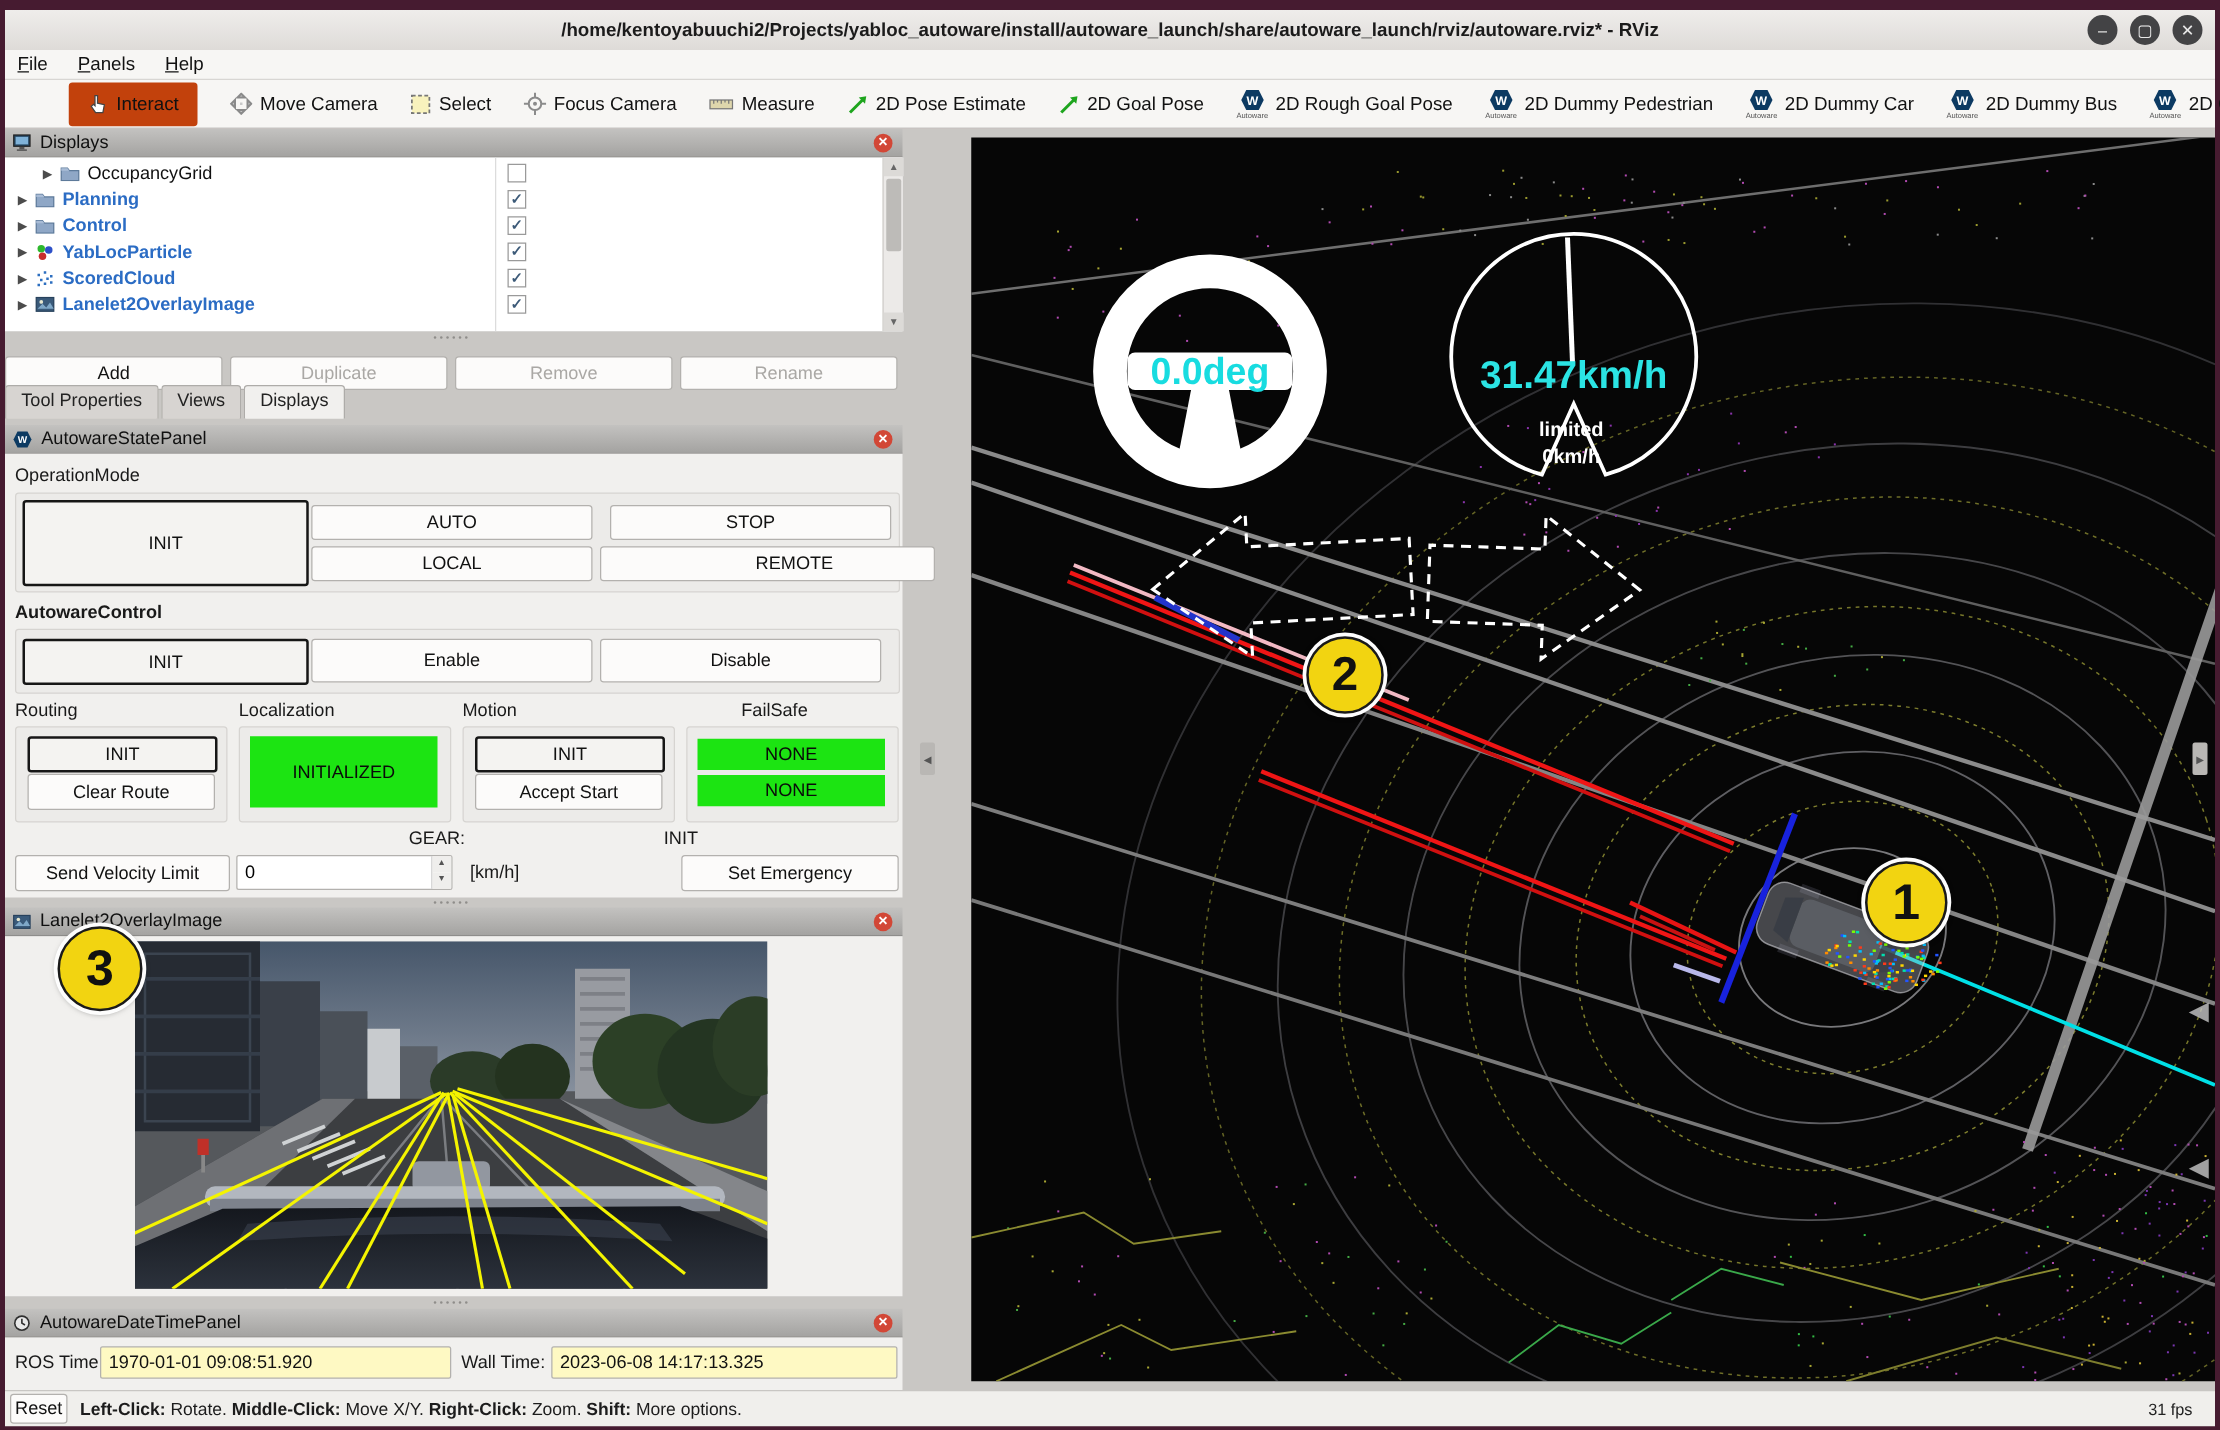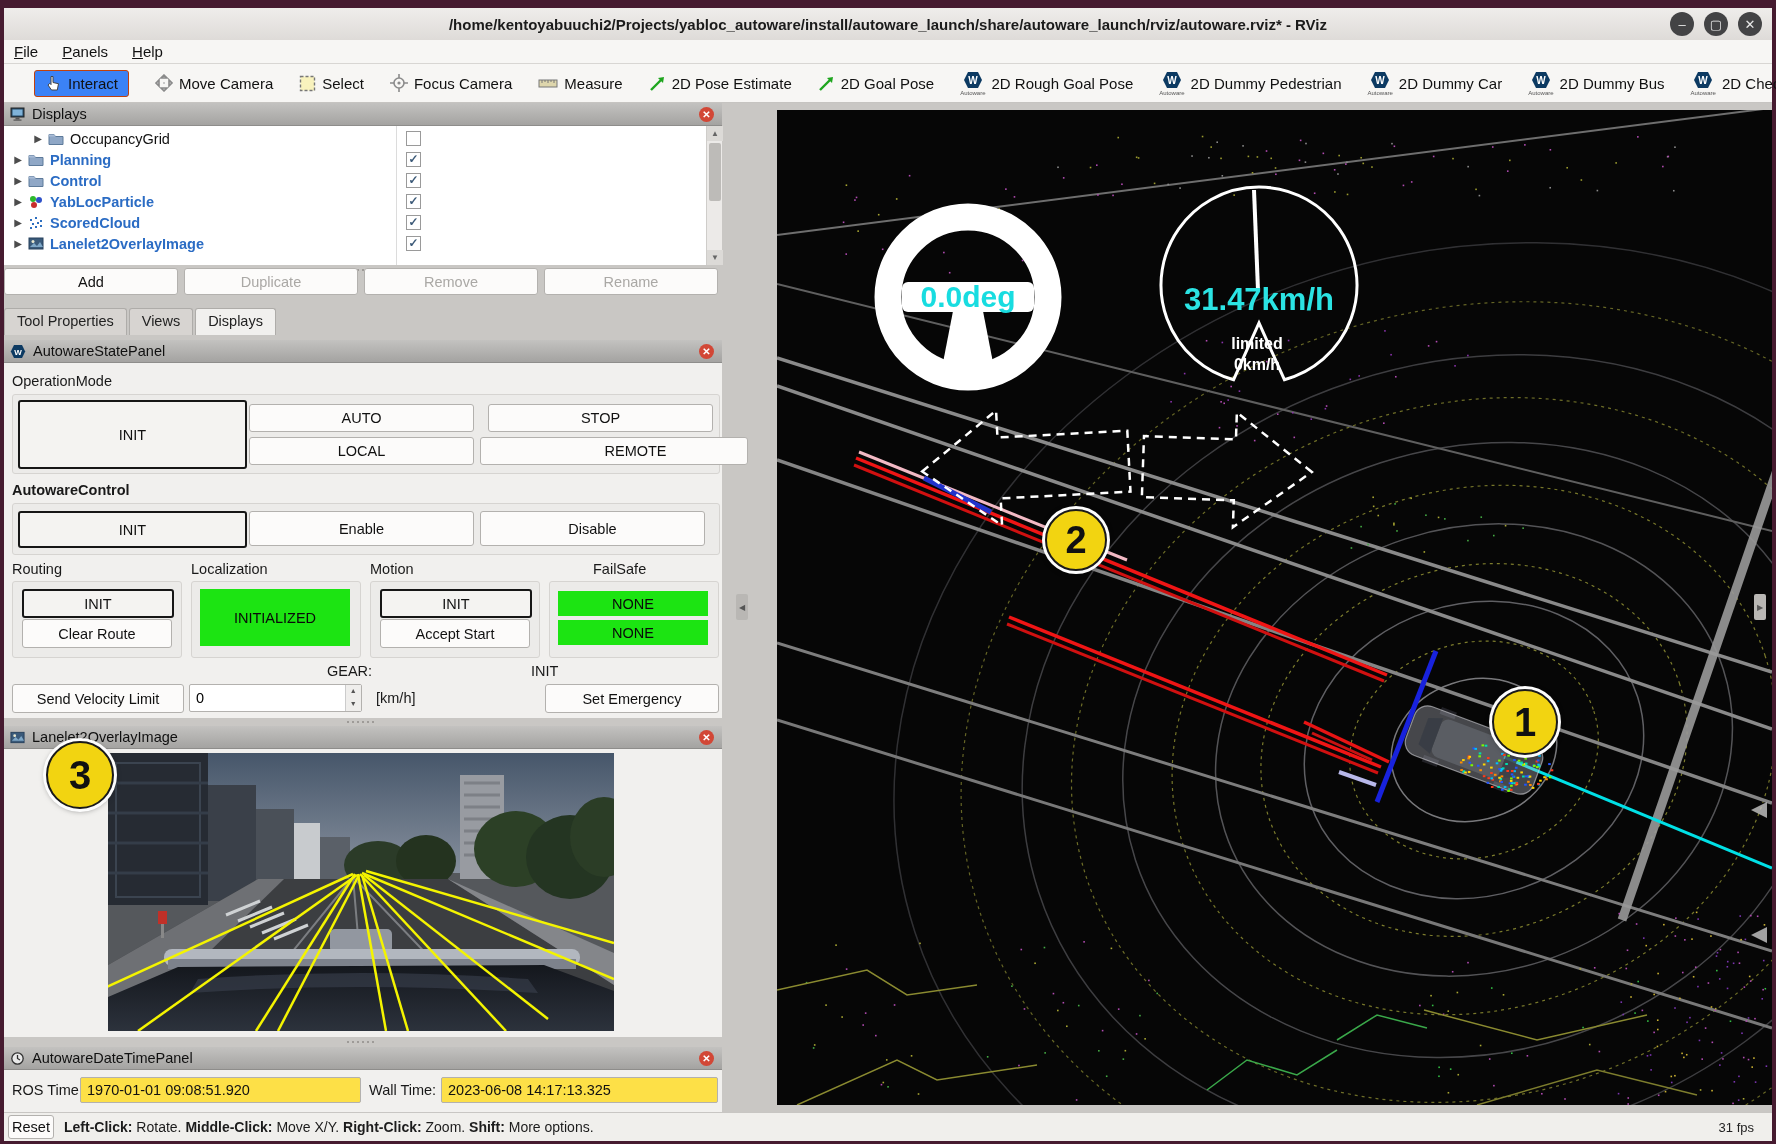--- a/index.html
+++ b/index.html
@@ -6,60 +6,60 @@
   .window{position:relative;width:1776px;height:1144px;background:#461b30;overflow:hidden;}
   .titlebar{position:absolute;left:4px;top:8px;width:1768px;height:32px;background:linear-gradient(#efedeb,#dedbd8);display:flex;align-items:center;justify-content:center;}
   .title{font-weight:bold;font-size:15px;color:#1b1b1b;}
   .winbtns{position:absolute;right:10px;top:4px;display:flex;gap:10px;}
   .winbtn{width:24px;height:24px;border-radius:12px;background:#434345;color:#e8e8e8;font-size:13px;display:flex;align-items:center;justify-content:center;}
   .menubar{position:absolute;left:4px;top:40px;width:1768px;height:24px;background:#f7f6f4;border-bottom:1px solid #d8d6d3;display:flex;align-items:center;gap:24px;padding-left:10px;box-sizing:border-box;}
   .menuitem{font-size:15px;color:#111;}
   .menuitem span{text-decoration:underline;}
   .toolbar{position:absolute;left:4px;top:64px;width:1768px;height:39px;background:#f7f6f4;border-bottom:1px solid #c6c4c1;display:flex;align-items:center;gap:26px;padding-left:18px;box-sizing:border-box;}
   .tool{display:flex;align-items:center;gap:6px;font-size:15px;color:#111;white-space:nowrap;}
-  .tool.pressed{background:#3b82f6;border:1px solid #c2410c;border-radius:3px;padding:4px 10px;}
+  .tool.pressed{background:#c2410c;border:5px solid #c2410c;border-radius:3px;padding:4px 10px;margin-left:21px;}
   .tool .sub{display:flex;flex-direction:column;align-items:center;line-height:1;}
   .tool .micro{font-size:6px;color:#555;margin-top:1px;}
   .ticon{display:block;}
   .grip{width:6px;height:26px;margin-right:-14px;background:repeating-linear-gradient(#bbb 0 2px,transparent 2px 4px);}
   
   .lbg{position:absolute;left:4px;top:103px;width:1768px;height:1009px;background:#c9c7c4;}
   .phdr{position:absolute;height:23px;background:linear-gradient(#c3c2c0,#a4a3a1);border-bottom:1px solid #8e8d8b;display:flex;align-items:center;box-sizing:border-box;}
   .phdr .ptitle{font-size:14.5px;color:#101010;margin-left:7px;}
   .closebtn{position:absolute;right:8px;width:15px;height:15px;border-radius:8px;background:#d24736;display:flex;align-items:center;justify-content:center;color:#fff;font-size:10px;font-weight:bold;}
   .tree{position:absolute;left:4px;top:126px;width:718px;height:139px;background:#fff;}
   .trow{position:absolute;left:0;height:21px;width:100%;display:flex;align-items:center;font-size:14.5px;}
   .arr{color:#4c4c4c;font-size:10px;width:12px;text-align:center;}
   .tlabel-blue{color:#2b6cc4;font-weight:bold;margin-left:6px;}
   .tlabel-black{color:#111;margin-left:6px;}
   .vsep{position:absolute;left:396px;top:126px;width:1px;height:139px;background:#dcdcdc;}
   .cb{position:absolute;left:402px;width:15px;height:15px;background:#fff;border:1px solid #9a9a9a;box-sizing:border-box;font-size:12px;line-height:12px;text-align:center;color:#3c5a78;font-weight:bold;}
   .cb.on::after{content:"✓";}
   .sbar{position:absolute;left:706px;top:126px;width:16px;height:139px;background:#eceae8;border-left:1px solid #cfcdca;box-sizing:border-box;}
   .sarr{position:absolute;left:0;width:16px;height:15px;background:#dcdad7;color:#666;font-size:8px;text-align:center;line-height:15px;}
   .sthumb{position:absolute;left:2px;top:17px;width:12px;height:58px;background:#bdbbb8;border-radius:2px;}
-  .btnrow{position:absolute;left:4px;top:268px;width:714px;height:27px;display:flex;gap:6px;}
+  .btnrow{position:absolute;left:4px;top:285px;width:714px;height:27px;display:flex;gap:6px;}
   .btn{background:#fcfbfa;border:1px solid #b3b1ae;border-radius:3px;font-size:14.5px;color:#111;display:flex;align-items:center;justify-content:center;font-family:"Liberation Sans",sans-serif;}
   .btn.grow{flex:1;}
   .btn.disabled{color:#aaa8a5;}
   .tabs{position:absolute;left:4px;top:308px;height:27px;display:flex;}
   .tab{background:#d7d4d1;border:1px solid #aeaca9;border-bottom:none;border-radius:3px 3px 0 0;font-size:14.5px;padding:4px 12px;margin-right:2px;color:#222;}
   .tab.active{background:#f1f0ee;position:relative;top:0px;font-weight:normal;}
   .spanel{position:absolute;left:4px;top:363px;width:718px;height:355px;background:#f1f0ee;}
   .slabel{position:absolute;font-size:14.5px;color:#191919;}
   .grp{position:absolute;background:#ecebe9;border:1px solid #d6d4d1;border-radius:3px;}
   .initbtn{background:#f4f3f1;border:2px solid #161616;border-radius:3px;display:flex;align-items:center;justify-content:center;font-size:14.5px;color:#111;}
   .greenbox{background:#1ce412;display:flex;align-items:center;justify-content:center;font-size:14.5px;color:#0a0a0a;}
   .spin{position:absolute;background:#fff;border:1px solid #b3b1ae;border-radius:2px;font-size:14.5px;color:#111;display:flex;align-items:center;box-sizing:border-box;}
   .spin input{border:none;outline:none;font-size:14.5px;width:100%;font-family:"Liberation Sans",sans-serif;padding-left:6px;background:transparent;}
   .spin .updown{width:18px;height:100%;border-left:1px solid #ccc;display:flex;flex-direction:column;}
   .spin .updown div{flex:1;font-size:7px;color:#555;text-align:center;line-height:12px;background:#efeeec;}
   .ipanel{position:absolute;left:4px;top:749px;width:718px;height:288px;background:#f1f0ee;}
   .dpanel{position:absolute;left:4px;top:1070px;width:718px;height:42px;background:#f1f0ee;}
-  .timefield{position:absolute;background:#fde047;border:1px solid #b3b1ae;border-radius:2px;box-sizing:border-box;}
+  .timefield{position:absolute;background:#fef9c3;border:1px solid #b3b1ae;border-radius:2px;box-sizing:border-box;}
   .timefield input{border:none;outline:none;width:100%;height:100%;font-size:14.5px;font-family:"Liberation Sans",sans-serif;padding-left:6px;background:transparent;color:#111;box-sizing:border-box;}
   .statusbar{position:absolute;left:4px;top:1112px;width:1768px;height:28px;background:#f0efec;border-top:1px solid #c8c6c3;display:flex;align-items:center;}
   .hint{font-size:14px;color:#1c1c1c;margin-left:10px;}
   .hint b{font-weight:bold;}
   .fps{position:absolute;right:18px;font-size:13px;color:#222;}
   .splitdots{position:absolute;width:40px;height:5px;display:flex;gap:3px;justify-content:center;}
   .splitdots i{width:2px;height:2px;background:#8f8d8a;border-radius:1px;}
   
   .vp{position:absolute;left:753px;top:110px;width:995px;height:995px;background:#060606;margin-left:24px;}
   .badge{position:absolute;background:#f2d411;border:2px solid #1a1a1a;border-radius:50%;box-shadow:0 0 0 3px #fdfdfd,0 1px 6px rgba(0,0,0,.6);display:flex;align-items:center;justify-content:center;font-weight:bold;color:#111;z-index:30;}

